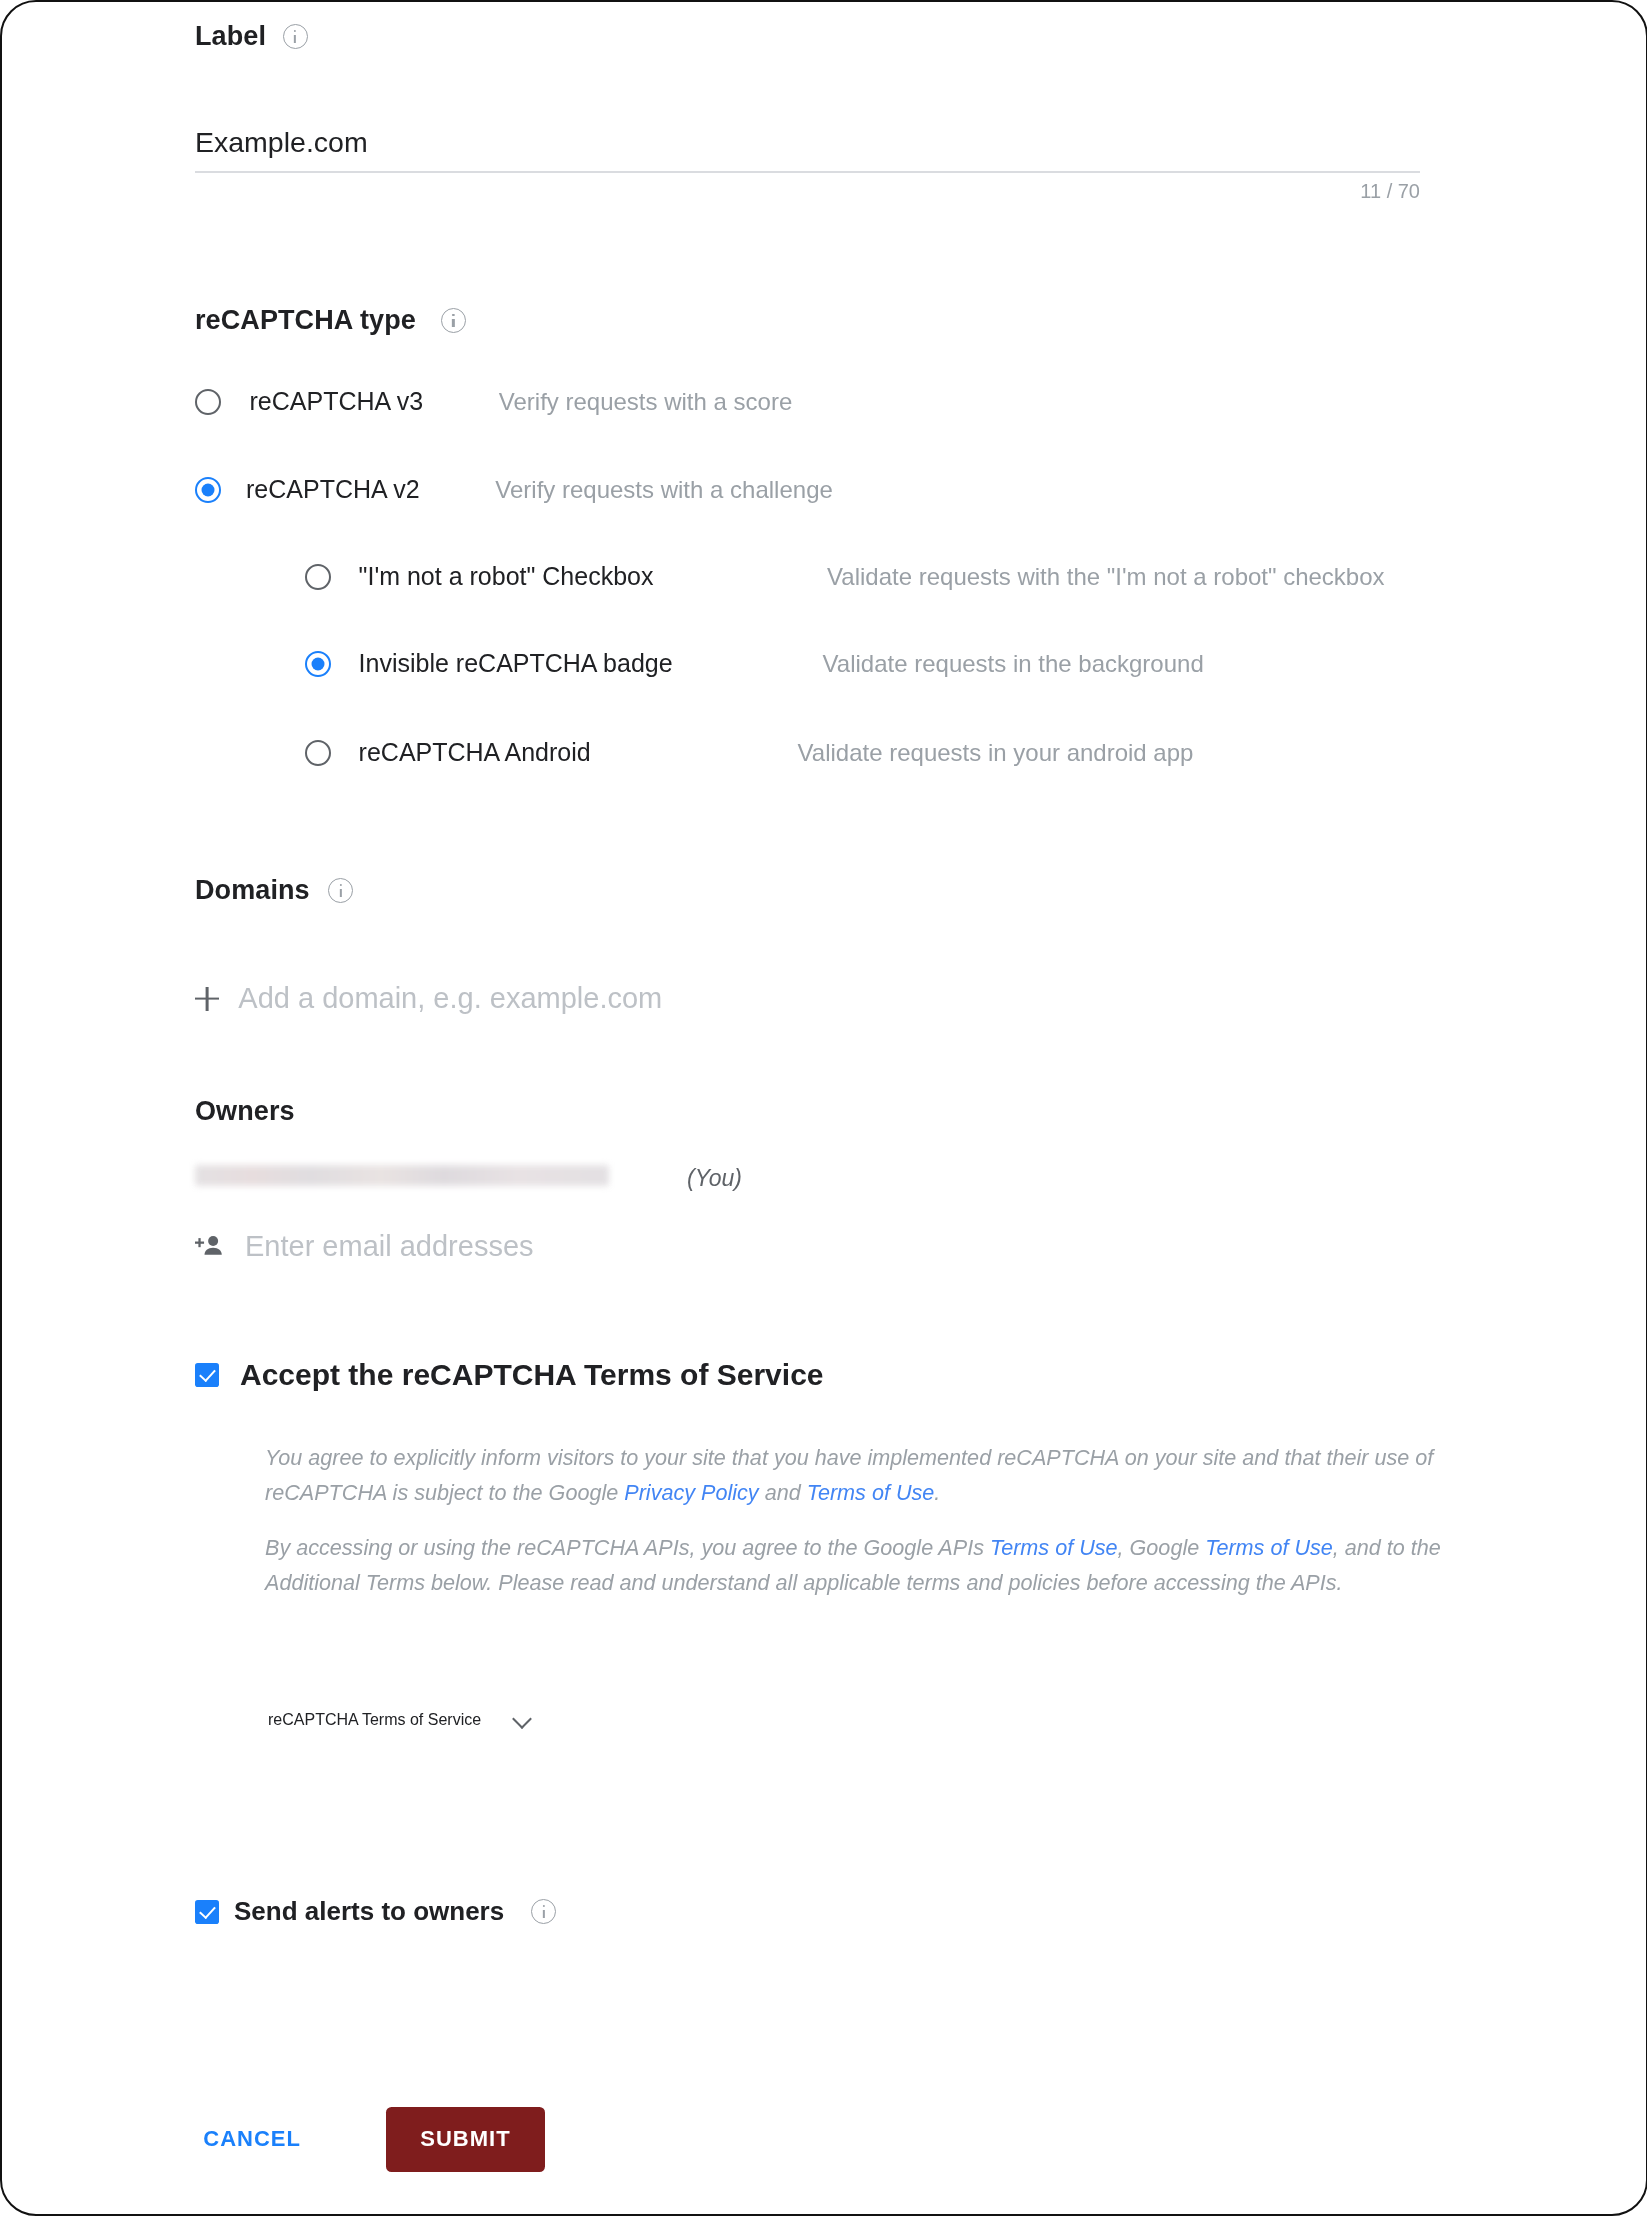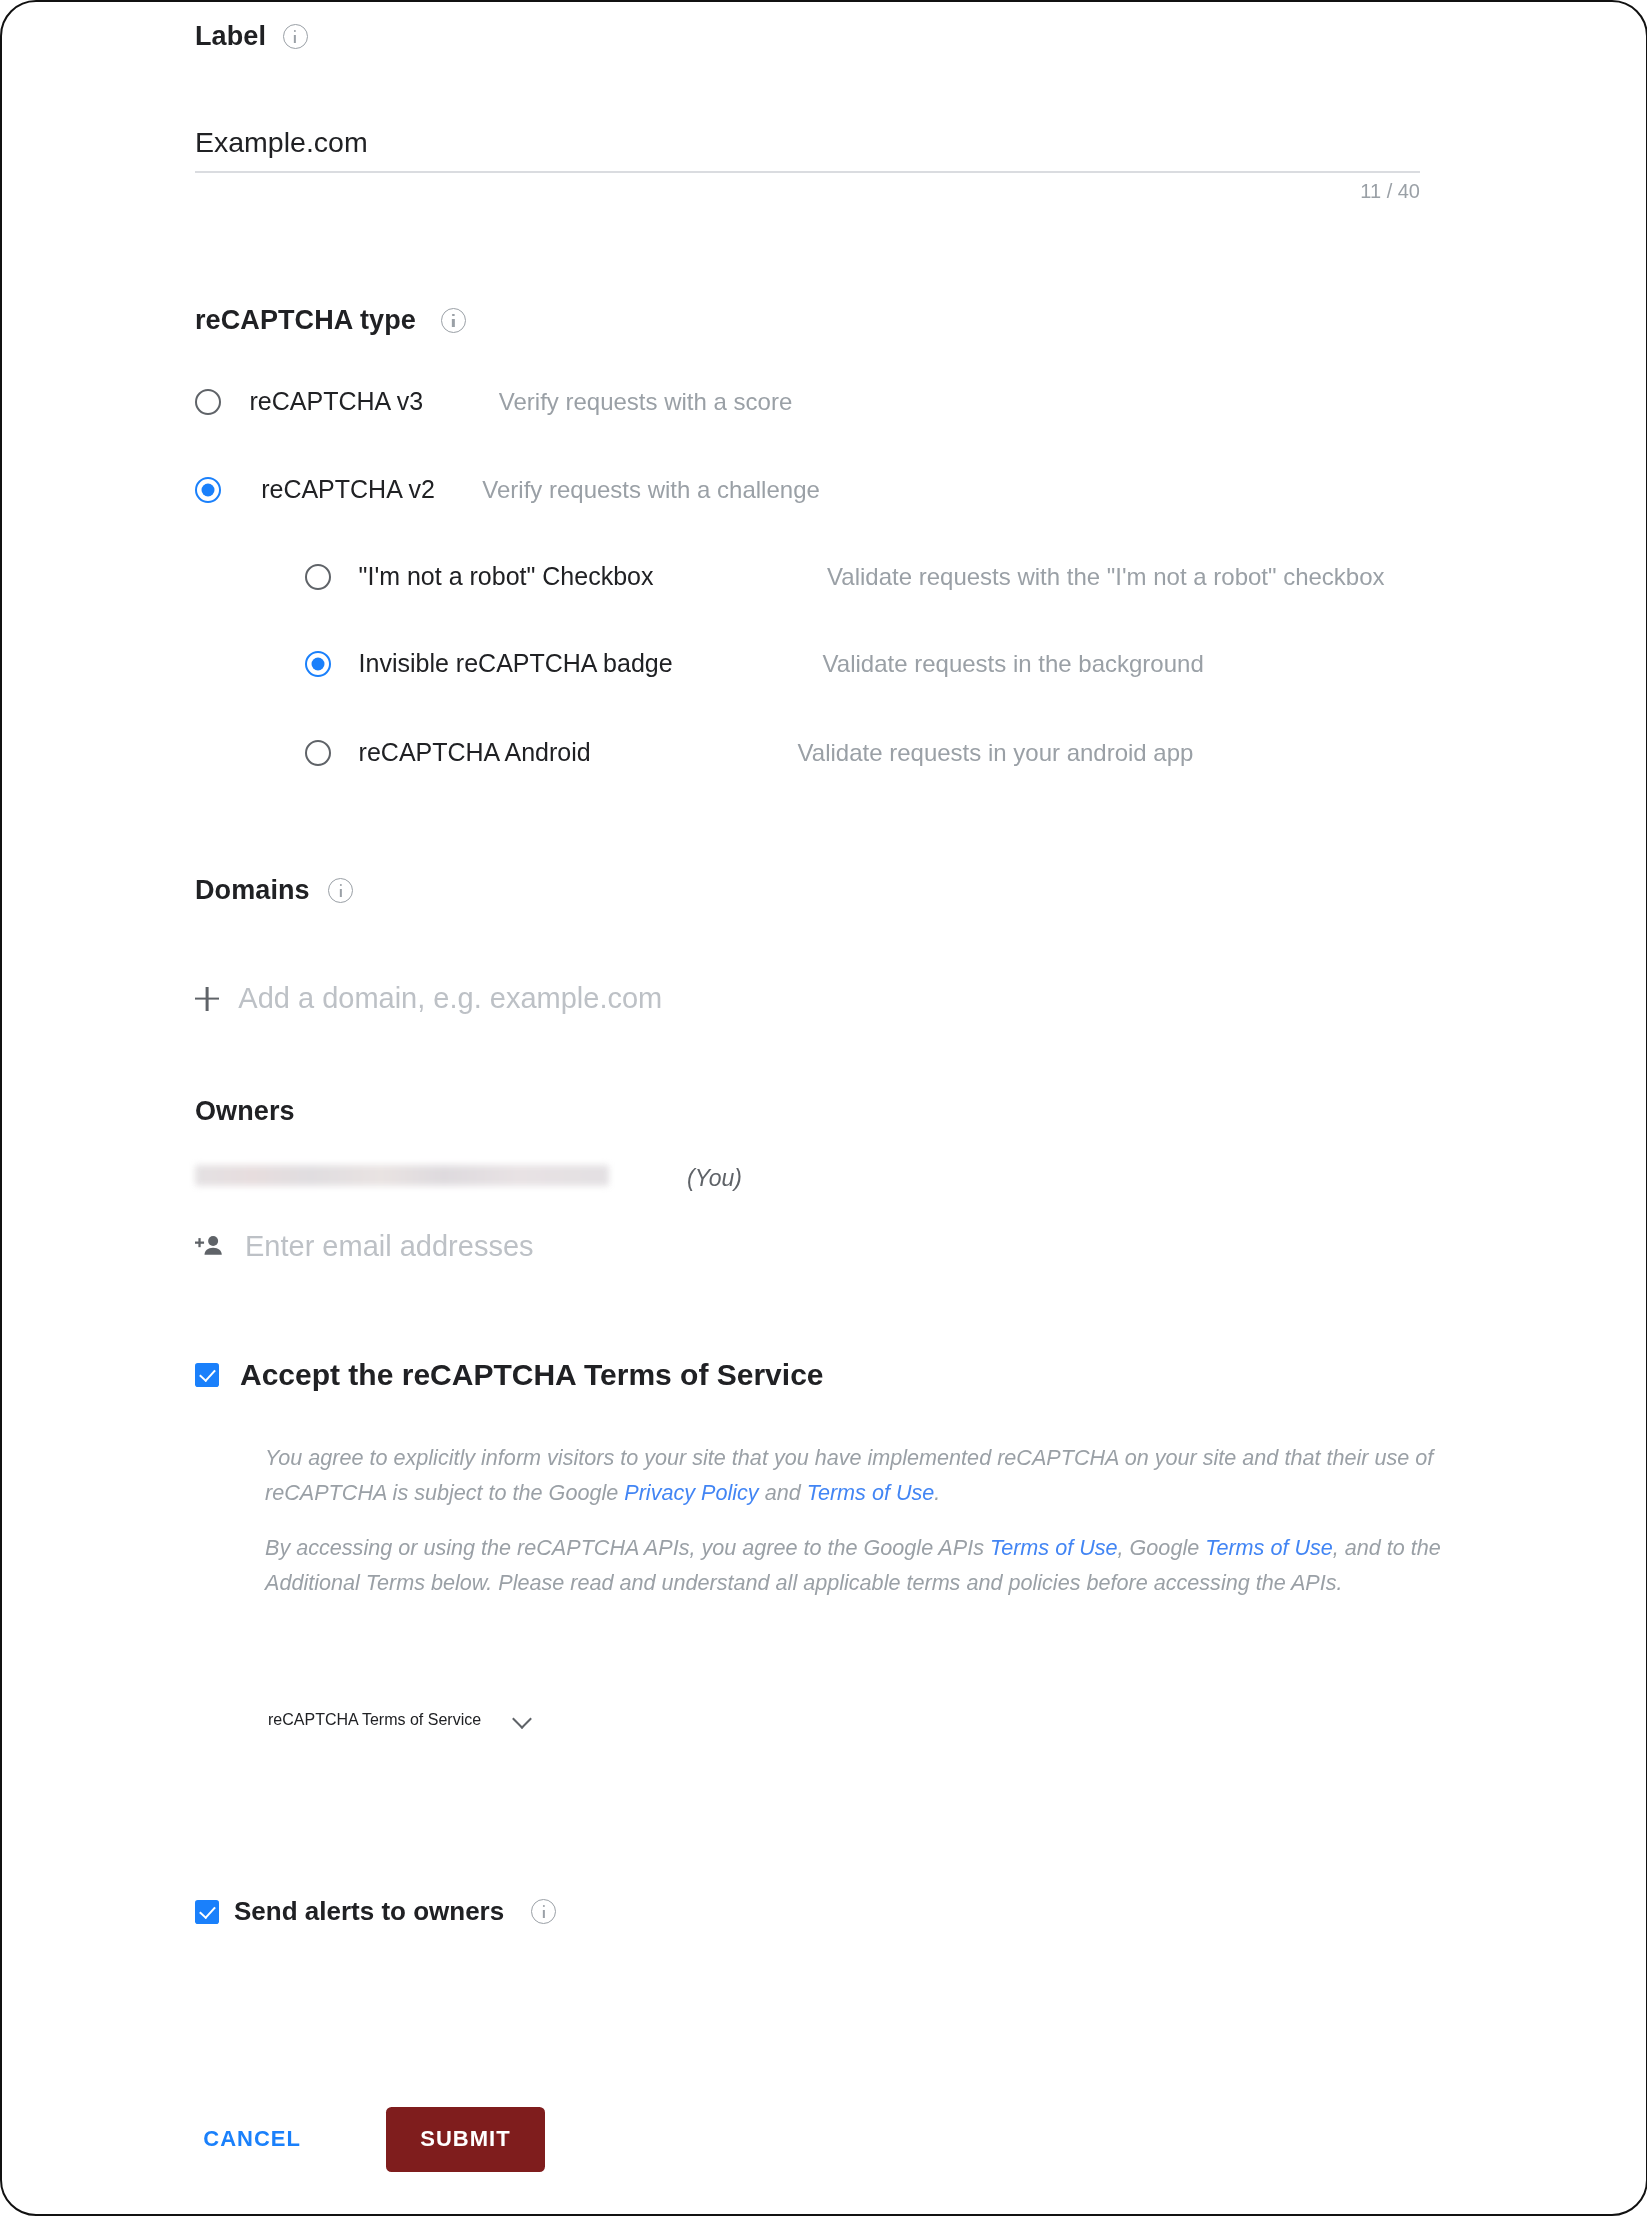--- a/index.html
+++ b/index.html
@@ -386,37 +386,37 @@
   <div class="form-body">
 
     <div class="label-head">
       <span class="section-title">Label</span>
       <span class="info-icon"></span>
     </div>
 
     <div class="label-input-wrap">
       <input class="label-input" type="text" value="Example.com" style="">
       <div class="underline"></div>
-      <span class="char-counter">11 / 40</span>
+      <span class="char-counter">11 / 70</span>
     </div>
 
     <div class="type-head">
       <span class="section-title">reCAPTCHA type</span>
       <span class="info-icon"></span>
     </div>
 
     <div class="radio-row" style="left:193px; top:385px;">
       <span class="radio"></span>
       <span class="radio-label" style="margin-left:28.5px; width:230px;">reCAPTCHA v3</span>
       <span class="radio-desc" style="margin-left:19.3px;">Verify requests with a score</span>
     </div>
 
     <div class="radio-row" style="left:193px; top:473px;">
       <span class="radio checked"></span>
-      <span class="radio-label" style="margin-left:12px; width:230px;text-align:center;">reCAPTCHA v2</span>
+      <span class="radio-label" style="margin-left:25px; width:230px;">reCAPTCHA v2</span>
       <span class="radio-desc" style="margin-left:19.3px;">Verify requests with a challenge</span>
     </div>
 
     <div class="radio-row" style="left:303px; top:560px;">
       <span class="radio"></span>
       <span class="radio-label" style="margin-left:27.6px; width:451px;">"I'm not a robot" Checkbox</span>
       <span class="radio-desc" style="margin-left:17.5px;">Validate requests with the "I'm not a robot" checkbox</span>
     </div>
 
     <div class="radio-row" style="left:303px; top:647px;">

